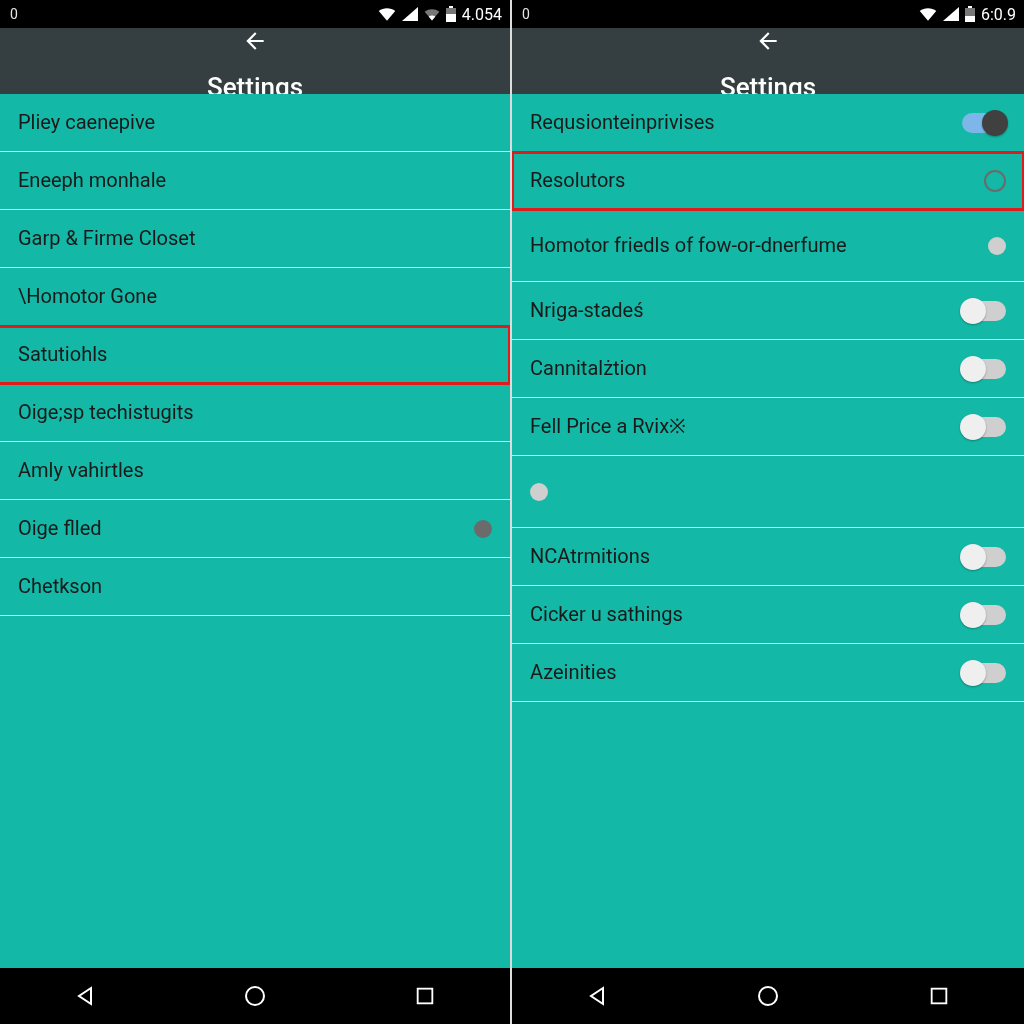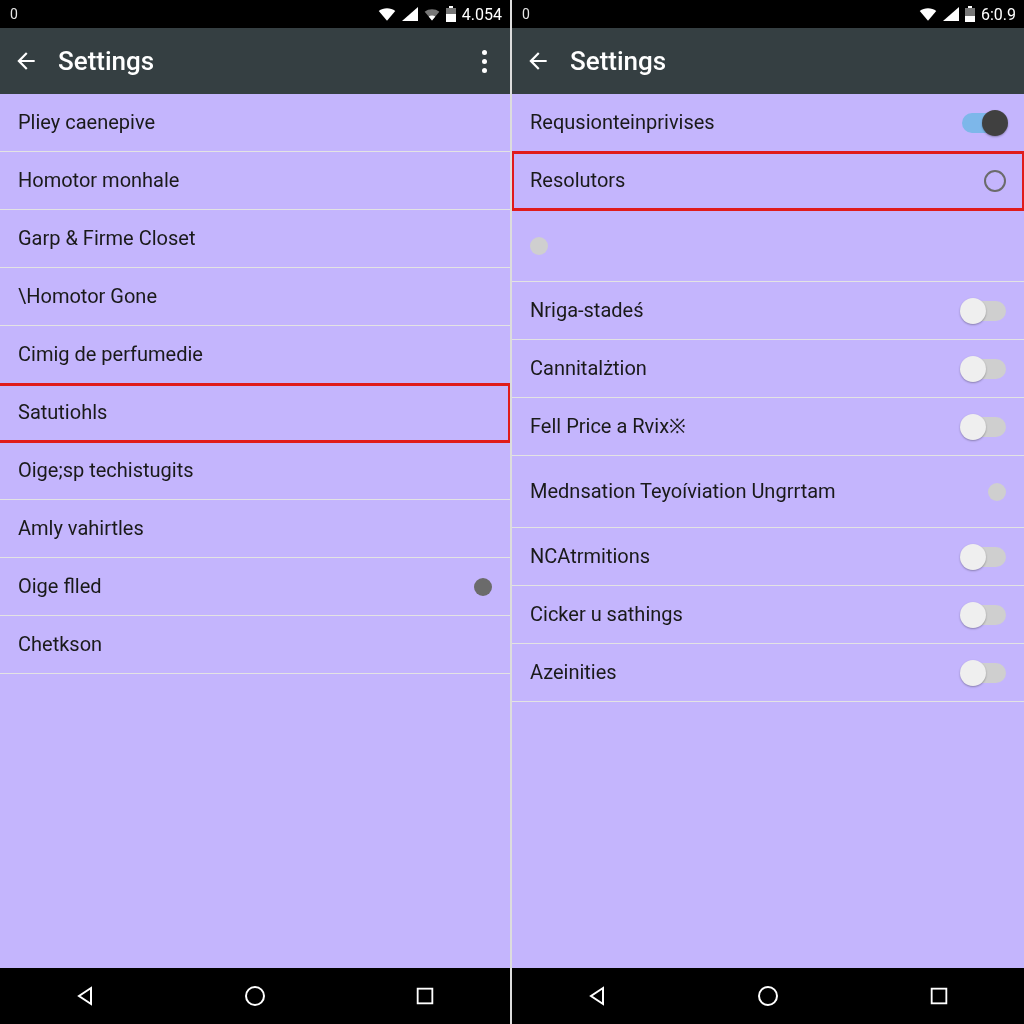--- a/index.html
+++ b/index.html
@@ -11,28 +11,28 @@
   .statusbar {
     height: 28px; background: #000; color: #fff;
     display: flex; align-items: center; justify-content: flex-end;
     padding: 0 8px; font-size: 16px; font-weight: 400; gap: 6px;
   }
   .statusbar .sb-left { margin-right: auto; padding-left: 2px; font-size: 14px; opacity: .9; }
   .sb-icon { display: inline-flex; }
 
   .appbar {
     height: 66px; background: #353f42; color: #fff;
-    display: flex; align-items: center; padding: 0 12px; gap: 18px;
+    display: flex; align-items: center; padding: 0 12px; gap: 18px; flex-direction: column;
   }
   .appbar .back { width: 28px; height: 28px; display: flex; align-items: center; justify-content: center; }
   .appbar .title { font-size: 26px; font-weight: 500; flex: 1; }
   .appbar .more { width: 28px; display: flex; flex-direction: column; align-items: center; gap: 4px; }
   .appbar .more span { width: 5px; height: 5px; border-radius: 50%; background: #fff; }
 
-  .list { flex: 1; background: #c4b5fd; overflow: hidden; }
+  .list { flex: 1; background: #14b8a6; overflow: hidden; }
   .row {
     display: flex; align-items: center; justify-content: space-between;
     padding: 0 18px; min-height: 58px;
     border-bottom: 1px solid #e3e3e3;
     font-size: 20px; color: #1a1a1a;
     position: relative;
   }
   .row.two-line { min-height: 72px; padding-top: 10px; padding-bottom: 10px; }
   .row .label { line-height: 1.25; }
   .row.highlight { outline: 3px solid #e01b1b; outline-offset: -2px; }
@@ -108,30 +108,27 @@
         <span></span>
         <span></span>
       </div>
     </div>
 
     <div class="list" id="left-list">
         <div class="row">
           <div class="label">Pliey caenepive</div>
         </div>
         <div class="row">
-          <div class="label">Homotor monhale</div>
+          <div class="label">Eneeph monhale</div>
         </div>
         <div class="row">
           <div class="label">Garp &amp; Firme Closet</div>
         </div>
         <div class="row">
           <div class="label">\Homotor Gone</div>
-        </div>
-        <div class="row">
-          <div class="label">Cimig de perfumedie</div>
         </div>
         <div class="row highlight">
           <div class="label">Satutiohls</div>
         </div>
         <div class="row">
           <div class="label">Oige;sp techistugits</div>
         </div>
         <div class="row">
           <div class="label">Amly vahirtles</div>
         </div>
@@ -198,36 +195,36 @@
     <div class="list" id="right-list">
         <div class="row">
           <div class="label">Requsionteinprivises</div>
           <div class="toggle on"></div>
         </div>
         <div class="row highlight">
           <div class="label">Resolutors</div>
           <div class="radio"></div>
         </div>
         <div class="row two-line">
+          <div class="label">Homotor friedls of fow-or-dnerfume</div>
           <div class="dot-off"></div>
         </div>
         <div class="row">
           <div class="label">Nriga-stadeś</div>
           <div class="toggle"></div>
         </div>
         <div class="row">
           <div class="label">Cannitalżtion</div>
           <div class="toggle"></div>
         </div>
         <div class="row">
           <div class="label">Fell Price a Rvix※</div>
           <div class="toggle"></div>
         </div>
         <div class="row two-line">
-          <div class="label">Mednsation Teyoíviation Ungrrtam</div>
           <div class="dot-off"></div>
         </div>
         <div class="row">
           <div class="label">NCAtrmitions</div>
           <div class="toggle"></div>
         </div>
         <div class="row">
           <div class="label">Cicker u sathings</div>
           <div class="toggle"></div>
         </div>

